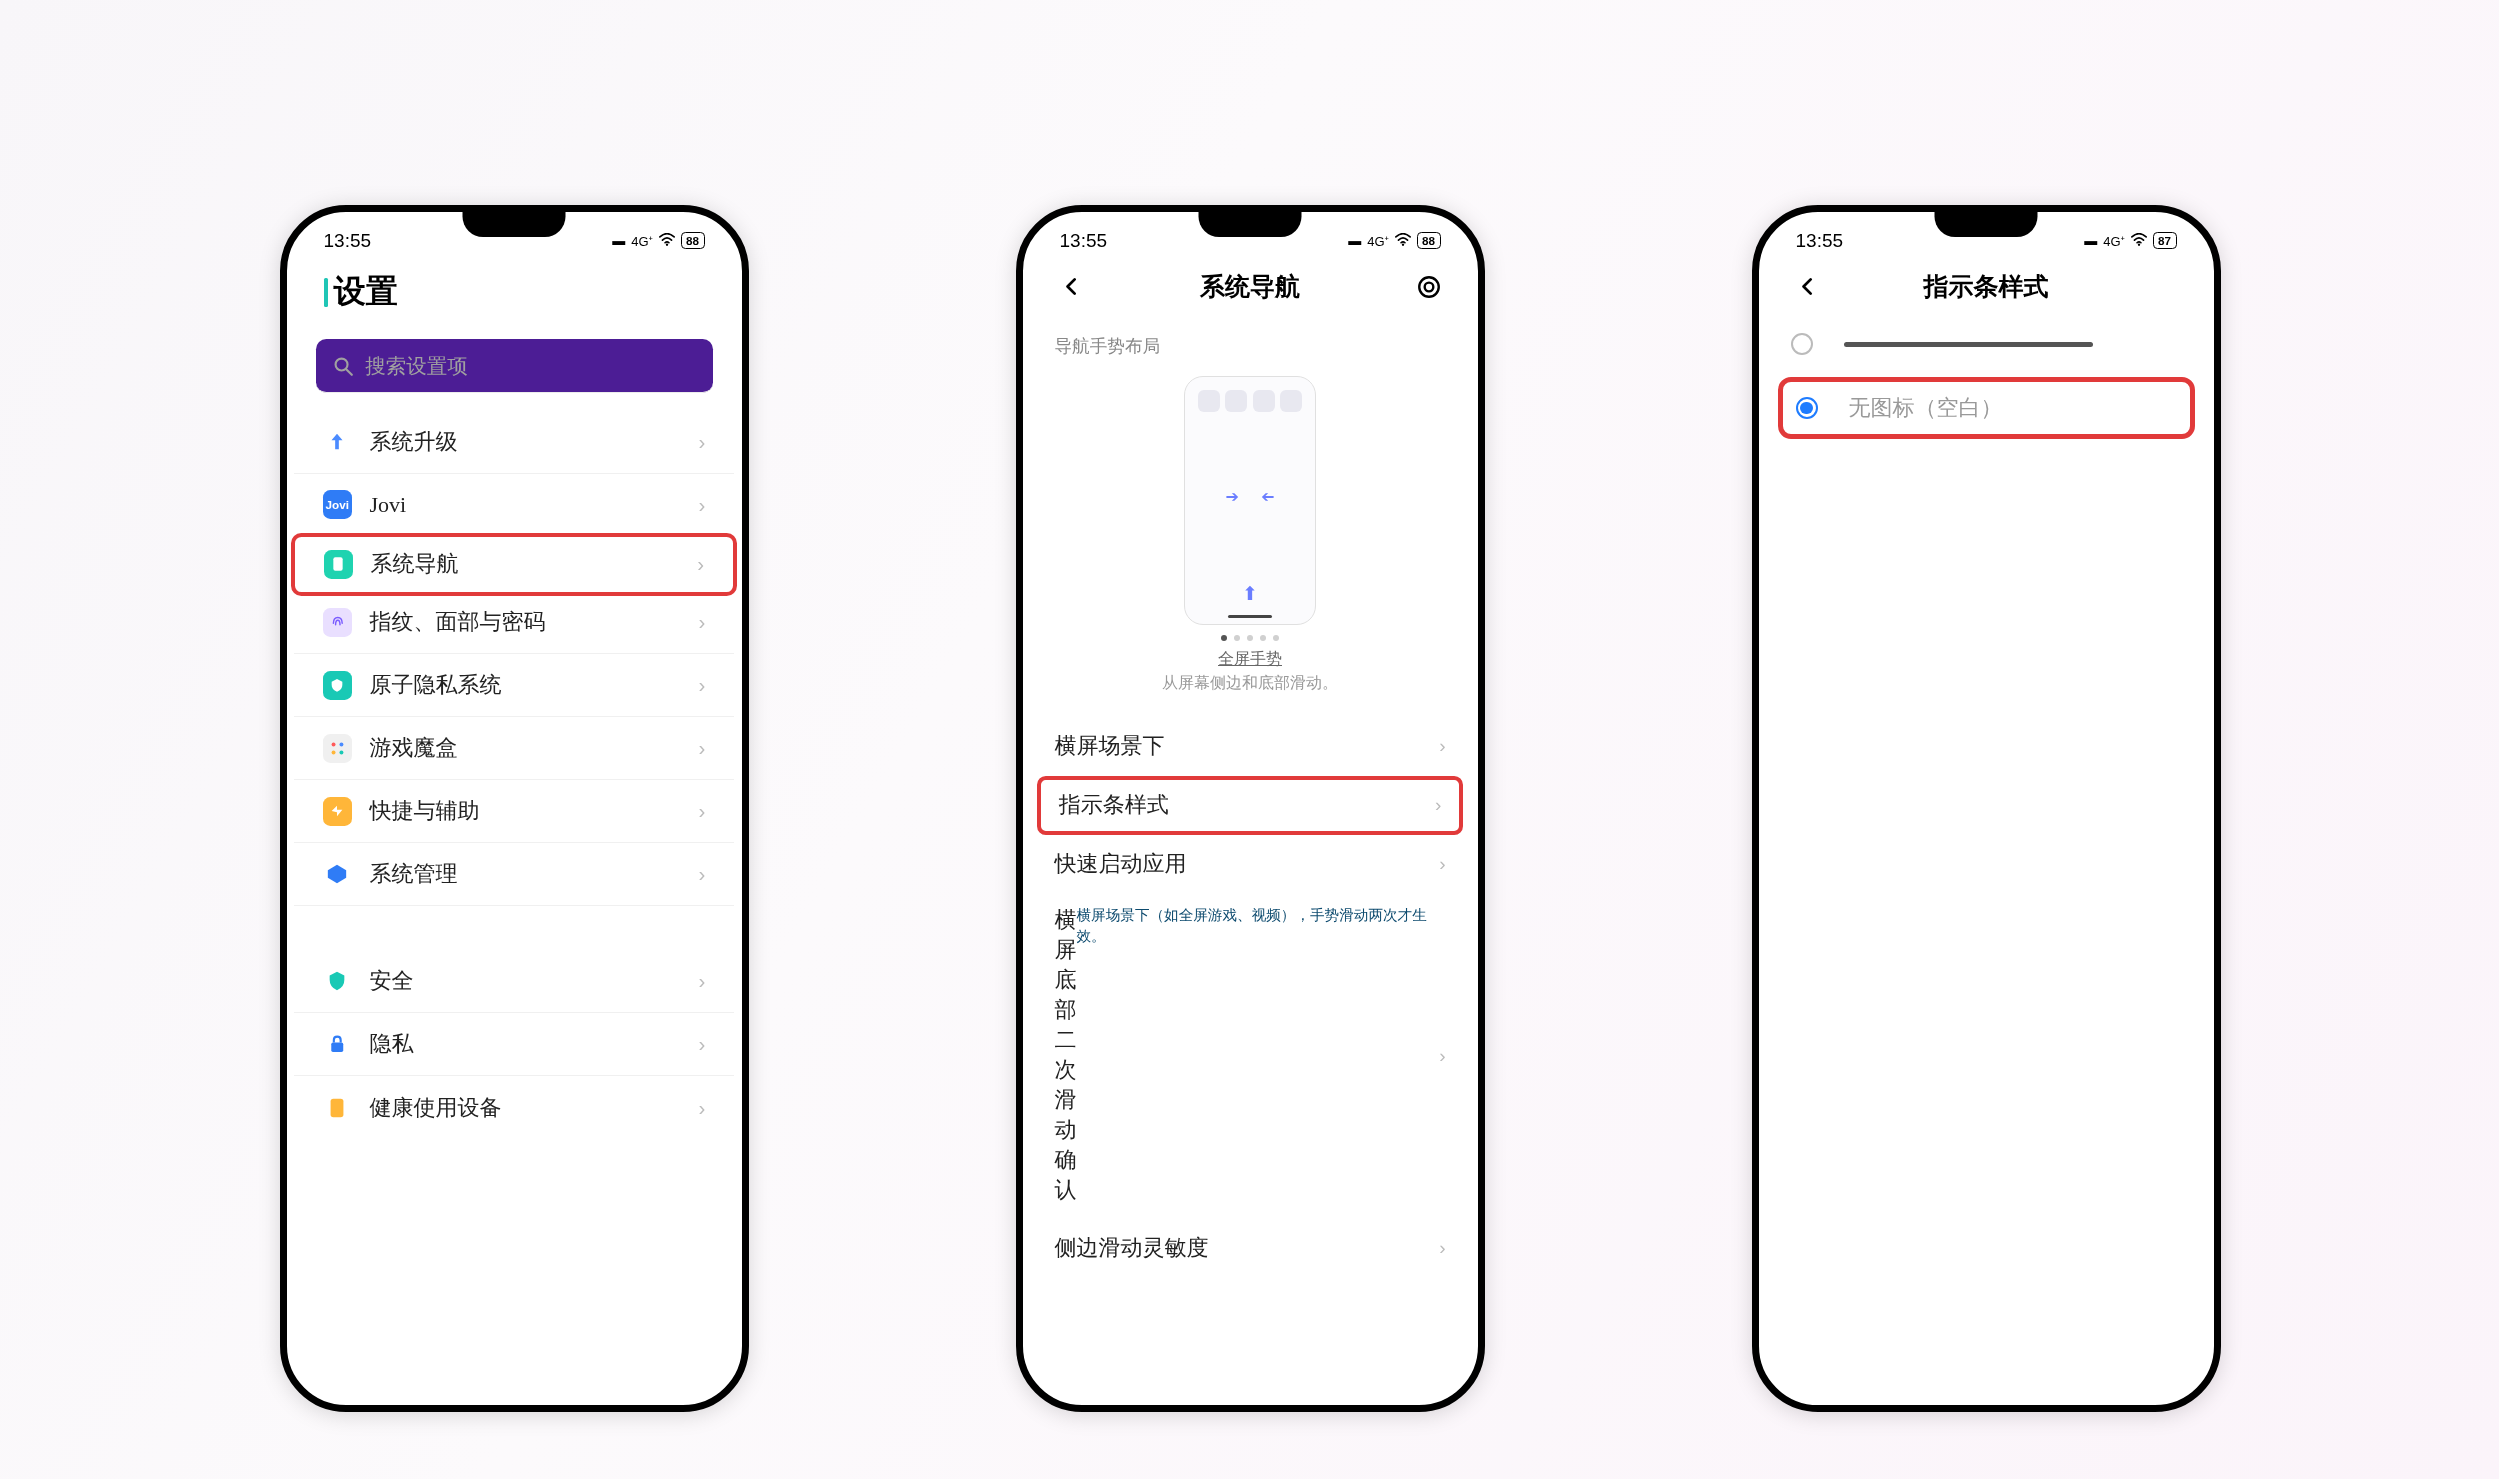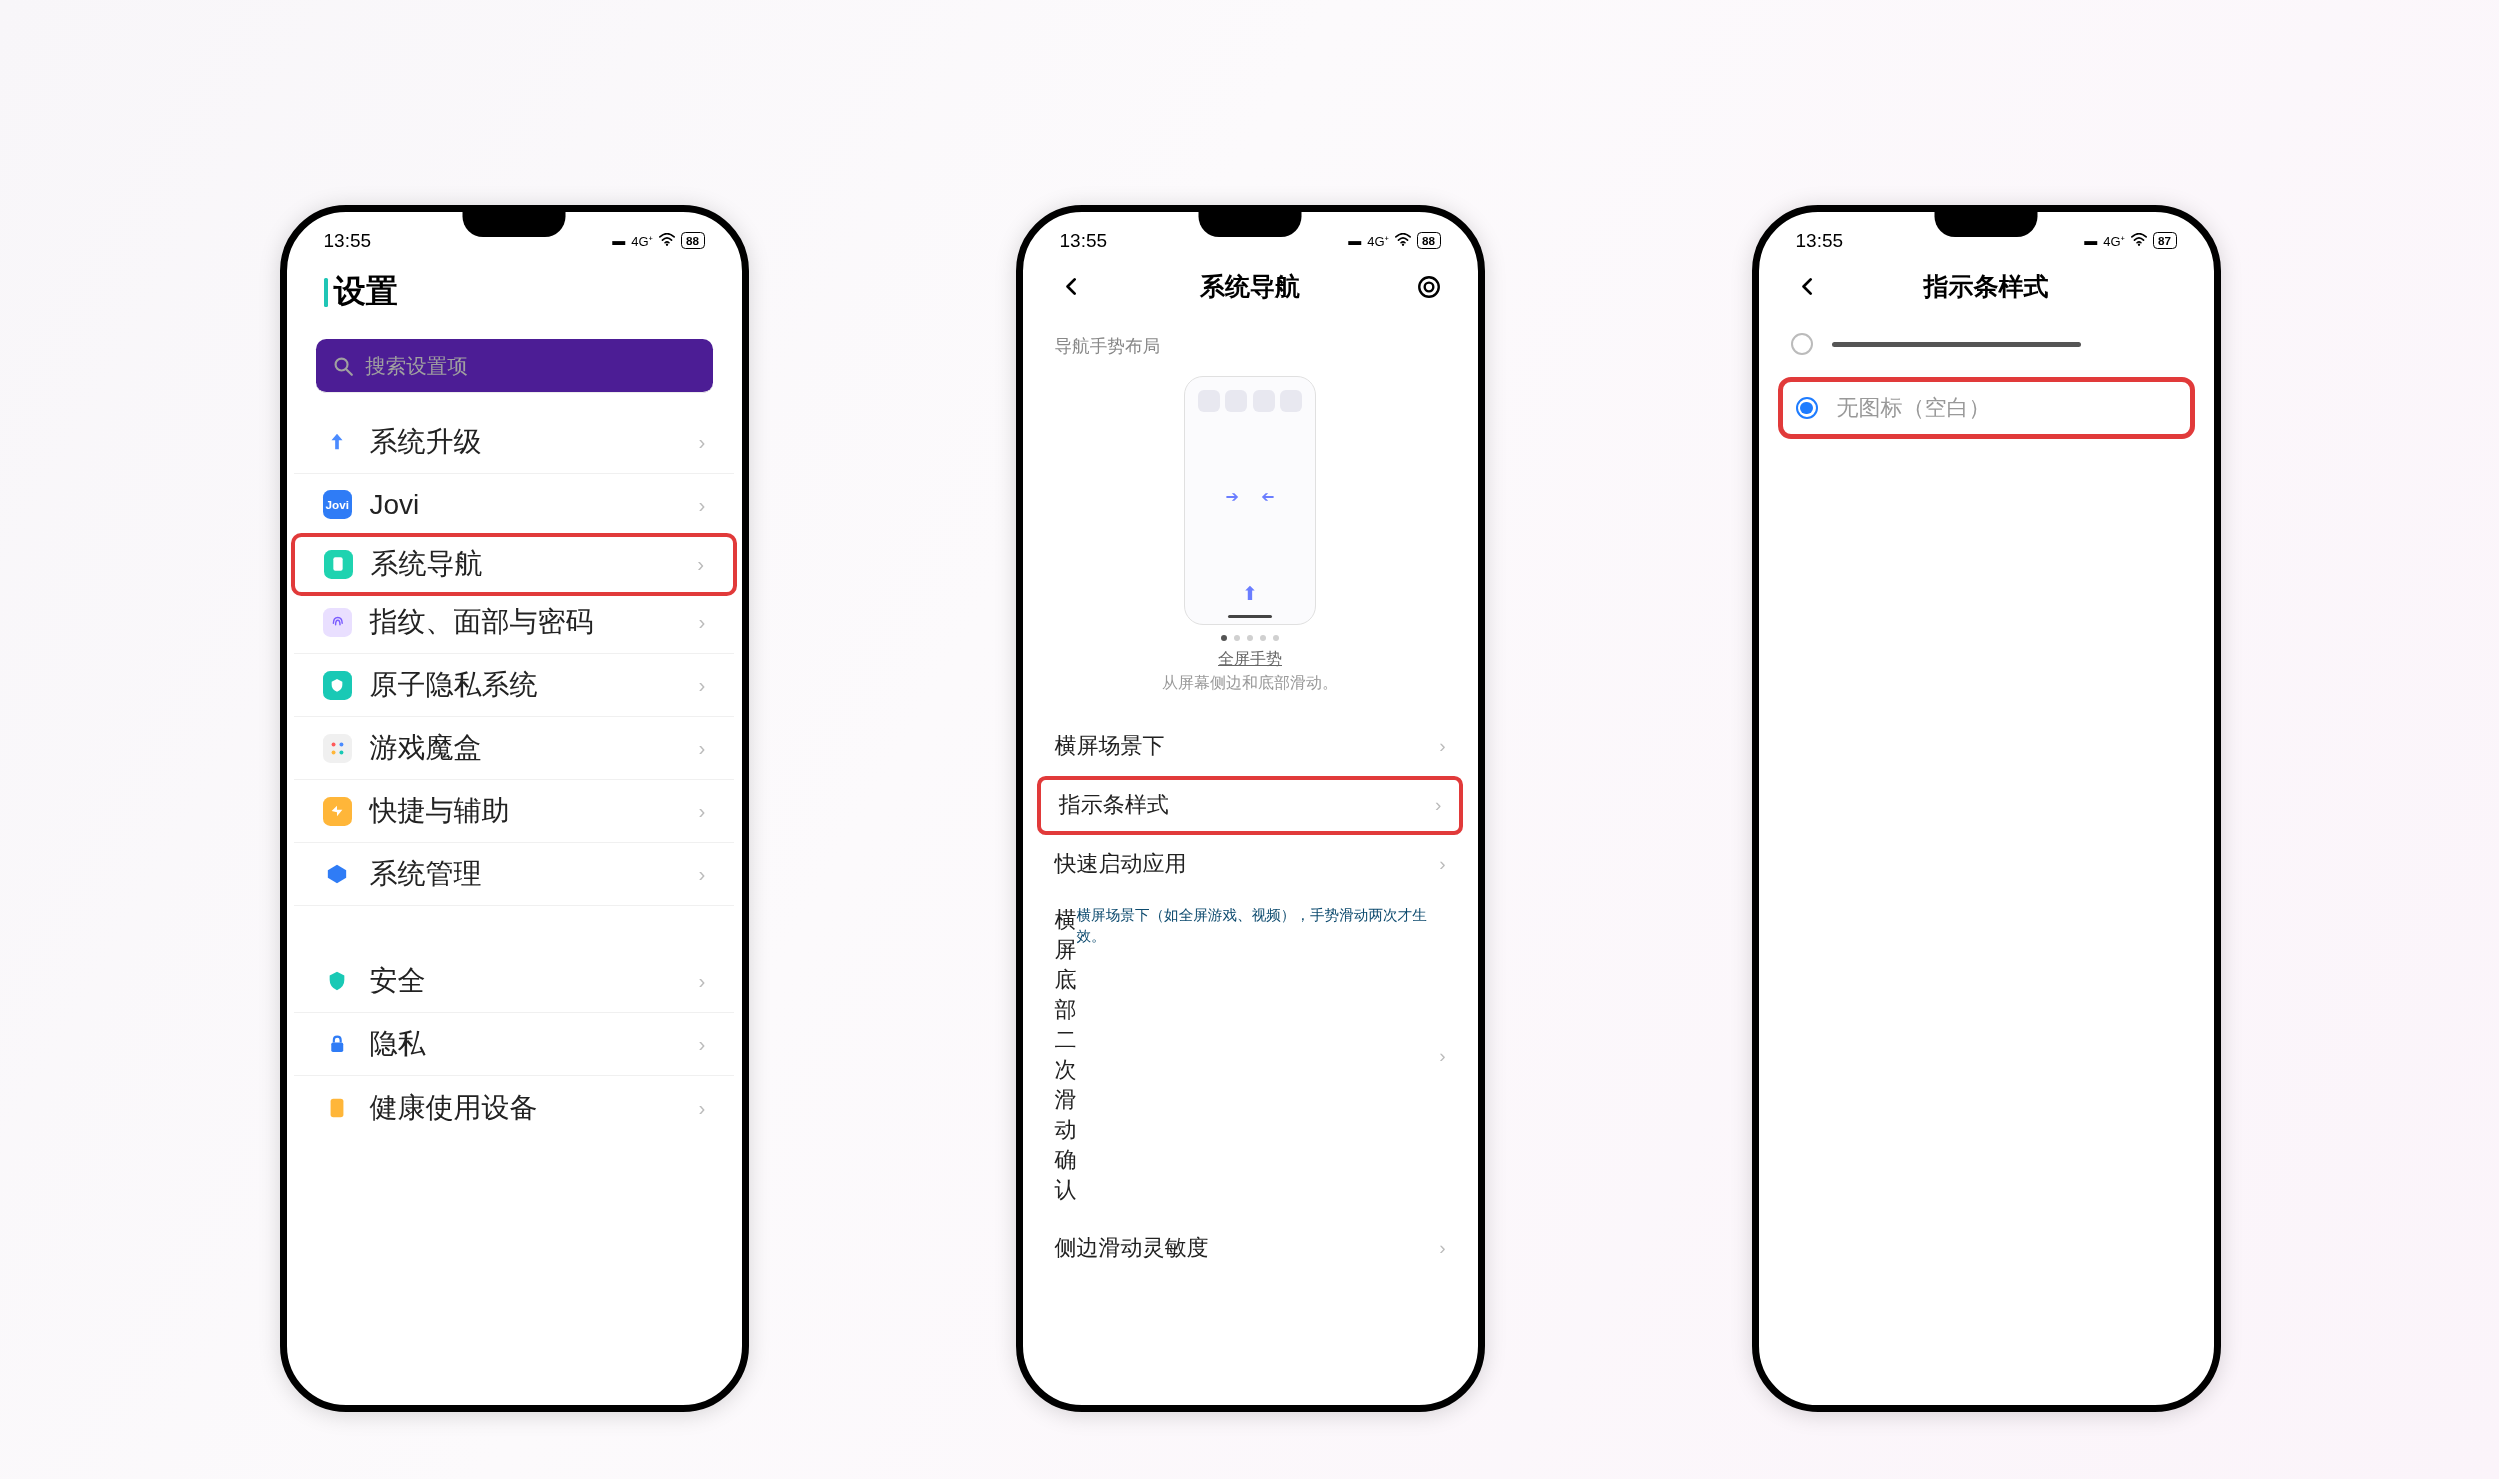--- a/index.html
+++ b/index.html
@@ -92,21 +92,21 @@
     gap: 17.6px;
     position: relative;
     border-bottom: 0.7px solid #f0f0f0;
     margin: 0 7.3px;
   }
   .row .icon {
     width:29px; height:29px; border-radius:7.3px;
     display:flex; align-items:center; justify-content:center;
     flex-shrink:0;
   }
-  .row .label { flex:1; font-size:28px; color:#222; }
+  .row .label { flex:1; font-size:22px; color:#222;font-family:Liberation Serif, serif; }
   .row .chev { color:#bbb; font-size:20.5px; }
   .group-gap { height:44px; }
   .highlight-red {
     border: 4.4px solid #e13a3a;
     border-radius: 10.3px;
     margin: -4.4px 4.4px;
     position: relative;
     z-index: 2;
   }
 
@@ -202,21 +202,21 @@
     border-radius: 8.8px;
     margin: 0 14.6px;
     padding: 0 17.6px;
   }
 
   
   .radio-row {
     display:flex; align-items:center;
     height:56px;
     padding: 0 32px;
-    gap: 19px;
+    gap: 31px;
   }
   .radio {
     width:22px; height:22px; border-radius:50%;
     border:2.2px solid #bbb;
   }
   .radio.checked { border-color:#1e7cff; position:relative; }
   .radio.checked::after {
     content:""; position:absolute; inset:2.9px; border-radius:50%; background:#1e7cff;
   }
   .style-bar {

